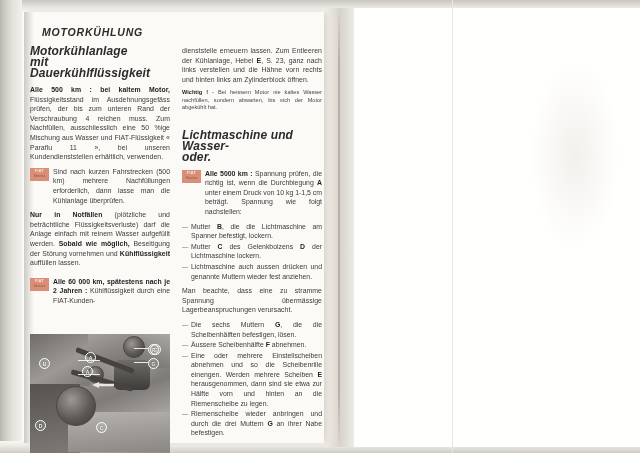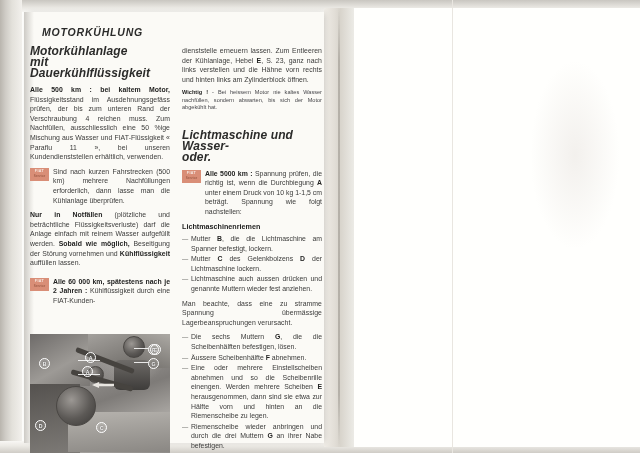--- a/index.html
+++ b/index.html
@@ -248,21 +248,20 @@
         </h2>
 
         <div class="svc">
           <div class="svc-badge">
             <span class="b1">FIAT</span>
             <span class="b2">Service</span>
           </div>
           <div class="svc-txt"><b>Alle 5000 km :</b><span> Spannung prüfen, die richtig ist, wenn die Durchbiegung </span><b>A</b><span> unter einem Druck von 10 kg 1-1,5 cm beträgt. Spannung wie folgt nachstellen:</span></div>
         </div>
 
-        <h3 class="sub">Lichtmaschinenriemen</h3>
         <ul class="dash">
           <li><span>Mutter </span><b>B</b><span>, die die Lichtmaschine am Spanner befestigt, lockern.</span></li>
           <li><span>Mutter </span><b>C</b><span> des Gelenkbolzens </span><b>D</b><span> der Lichtmaschine lockern.</span></li>
           <li><span>Lichtmaschine auch aussen drücken und genannte Muttern wieder fest anziehen.</span></li>
         </ul>
 
         <p class="body">Man beachte, dass eine zu stramme Spannung übermässige Lagerbeanspruchungen verursacht.</p>
 
         <ul class="dash">
           <li><span>Die sechs Muttern </span><b>G</b><span>, die die Scheibenhälften befestigen, lösen.</span></li>

